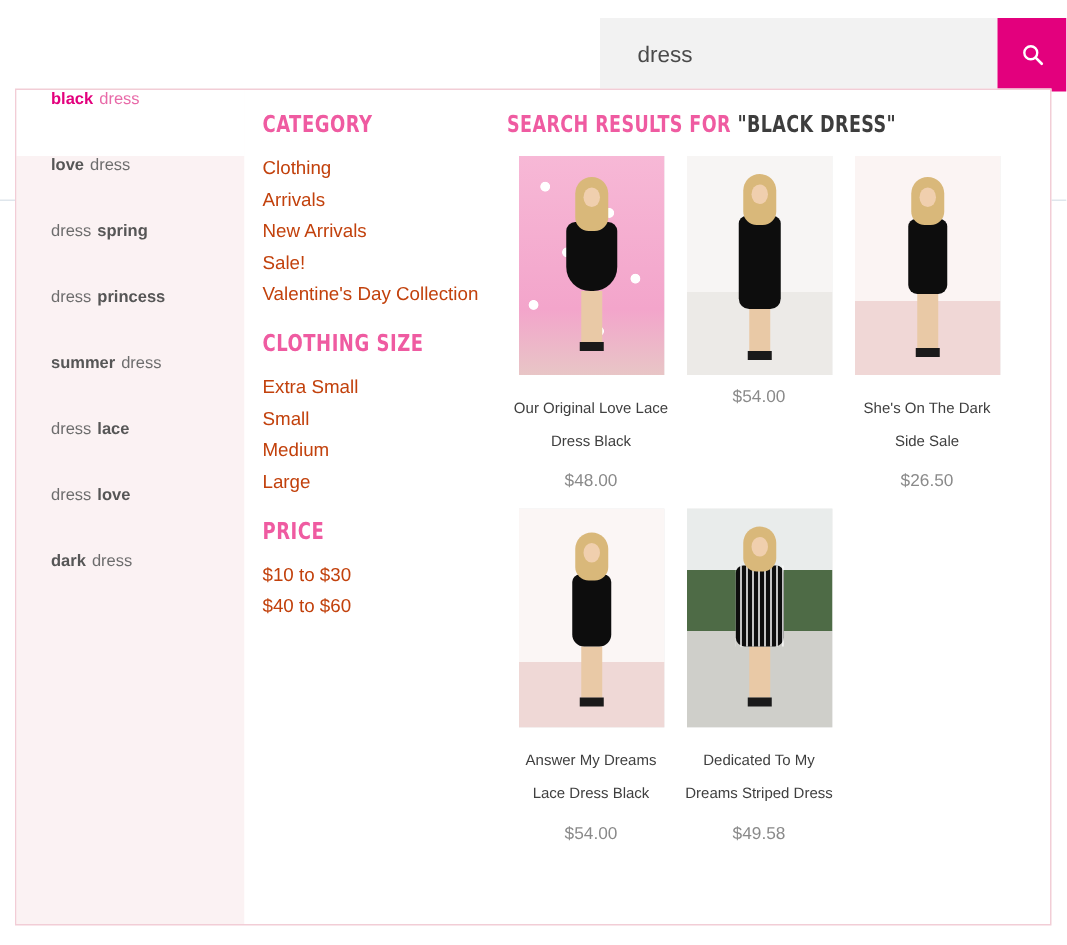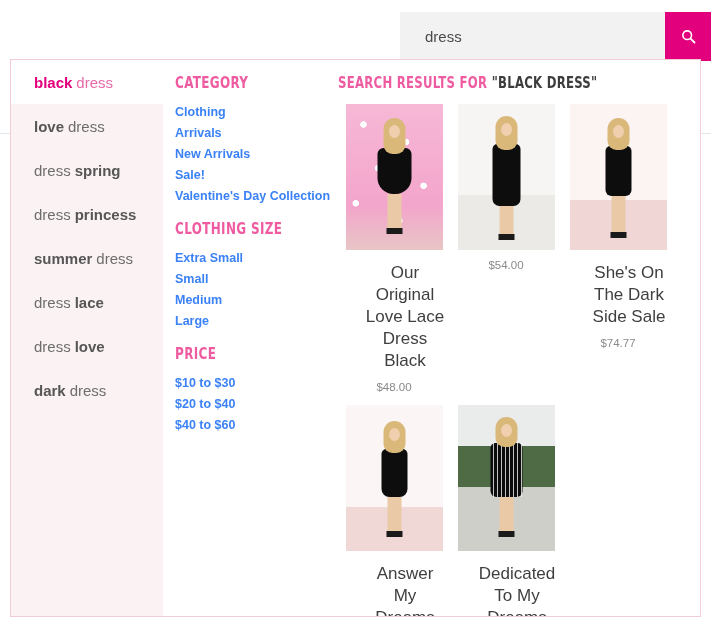--- a/index.html
+++ b/index.html
@@ -78,24 +78,23 @@
   
   #suggestions {
     flex: 0 0 152px;
     background: #fbf2f3;
     padding: 0;
     box-sizing: border-box;
   }
   .suggestion {
     height: 44px;
     display: flex;
-    align-items: center;
     padding-left: 23px;
     box-sizing: border-box;
-    font-size: 15px;
+    font-size: 11px;
     color: #565656;
     cursor: pointer;
     white-space: nowrap;
   }
   .suggestion.active {
     background: #ffffff;
     color: #e3007d;
   }
   .suggestion .w-strong { font-weight: bold; }
   .suggestion.active .w-strong { color: #e3007d; font-weight: bold; }
@@ -118,25 +117,24 @@
     text-transform: uppercase;
     font-weight: bold;
     transform: scaleX(0.86);
     transform-origin: left center;
     margin: 0 0 10px 0;
     white-space: nowrap;
   }
   .facet-group { margin-bottom: 13px; }
   .facet-item {
     font-size: 12.5px;
-    color: #3b82f6;
+    color: #c2410c;
     line-height: 21px;
     cursor: pointer;
     white-space: nowrap;
-    font-weight: bold;
   }
 
   
   #results {
     flex: 1 1 auto;
     padding: 14px 0 0 5px;
     box-sizing: border-box;
     overflow: hidden;
   }
   #results-heading {
@@ -171,24 +169,23 @@
     height: 146px;
     margin: 0 auto;
     position: relative;
     overflow: hidden;
     background: #eee;
   }
   .thumb .scene { position: absolute; inset: 0; }
 
   .card-title {
     margin-top: 12px;
-    font-size: 17px;
+    font-size: 10px;
     line-height: 22px;
     color: #3f3f3f;
-    margin-left: 22px;
   }
   .card-price {
     margin-top: 9px;
     font-size: 11.5px;
     color: #8a8a8a;
   }
 
   
   .bg-pinkfloral {
     background:
@@ -320,21 +317,20 @@
         <div class="facet-group">
           <div class="facet-title">CLOTHING SIZE</div>
           <div class="facet-item">Extra Small</div>
           <div class="facet-item">Small</div>
           <div class="facet-item">Medium</div>
           <div class="facet-item">Large</div>
         </div>
         <div class="facet-group">
           <div class="facet-title">PRICE</div>
           <div class="facet-item">$10 to $30</div>
-          <div class="facet-item">$20 to $40</div>
           <div class="facet-item">$40 to $60</div>
         </div>
       </div>
 
     <div id="results">
       <div id="results-heading">
         <span>SEARCH RESULTS FOR </span><span class="q">"BLACK DRESS"</span>
       </div>
       <div id="grid">
           <div class="card">
@@ -369,21 +365,21 @@
               <div class="scene bg-pinkroom"></div>
               <div class="fig" style="left: 50%; top: 0px; width: 100%; height: 100%;">
                 <div class="legs" style="top: 92px; height: 36px;"></div>
                 <div class="shoes" style="top: 128px;"></div>
                 <div class="dress" style="top: 42px; width: 26px; height: 50px; border-radius: 5px 5px 6px 6px;"></div>
                 <div class="hair" style="top: 14px; height: 32px;"></div>
                 <div class="face" style="top: 21px;"></div>
               </div>
             </div>
             <div class="card-title">She's On The Dark Side Sale</div>
-            <div class="card-price">$74.77</div>
+            <div class="card-price">$26.50</div>
           </div>
           <div class="card">
             <div class="thumb">
               <div class="scene bg-pinkroom2"></div>
               <div class="fig" style="left: 50%; top: 0px; width: 100%; height: 100%;">
                 <div class="legs" style="top: 92px; height: 34px;"></div>
                 <div class="shoes" style="top: 126px;"></div>
                 <div class="dress" style="top: 44px; width: 26px; height: 48px; border-radius: 5px 5px 8px 8px;"></div>
                 <div class="hair" style="top: 16px; height: 32px;"></div>
                 <div class="face" style="top: 23px;"></div>

